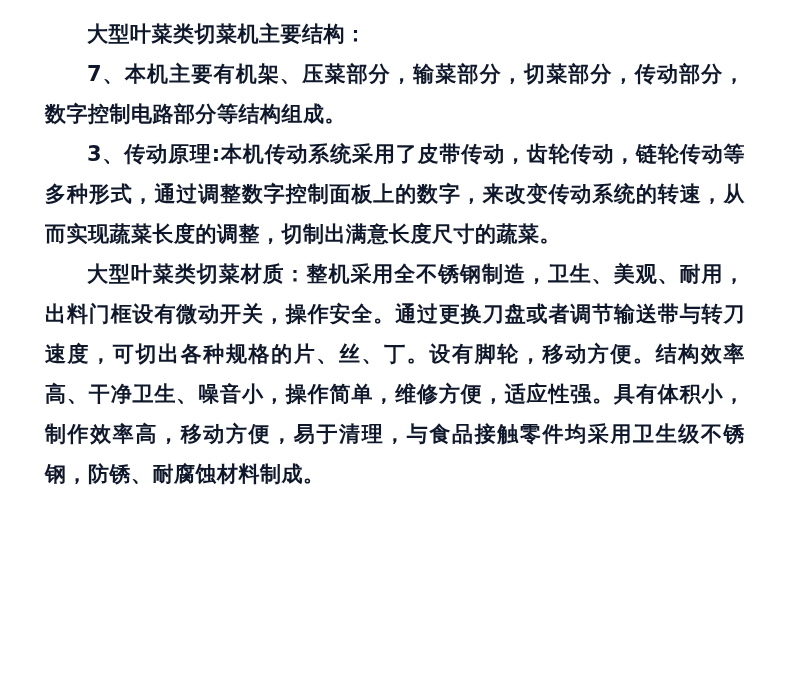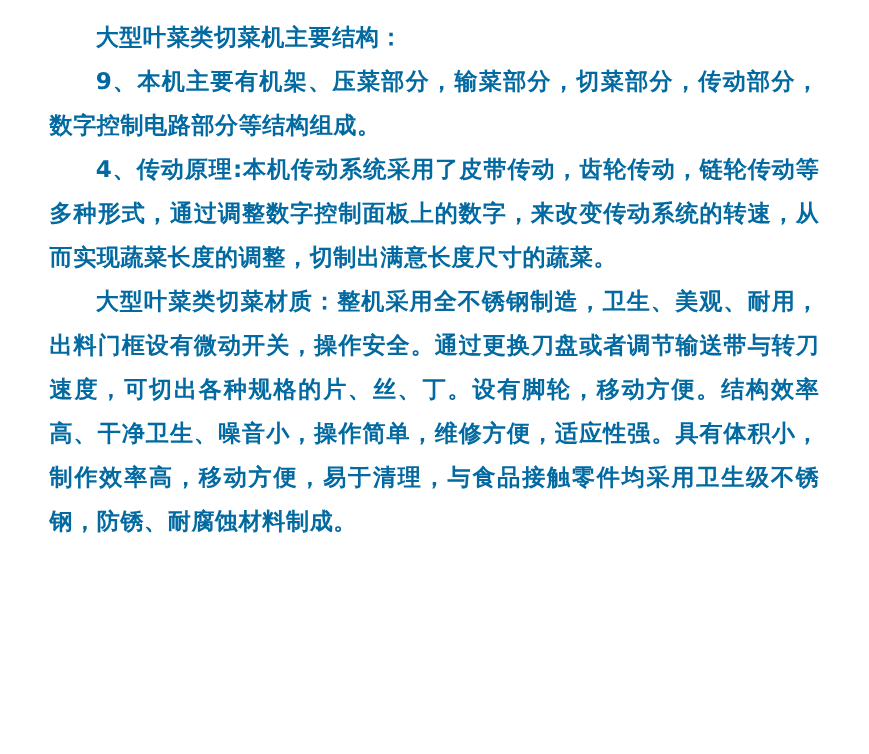--- a/index.html
+++ b/index.html
@@ -18,29 +18,29 @@
     width: 790px;
     height: 685px;
     padding: 14px 45px 20px 45px;
     background: #ffffff;
   }
   .doc-page p {
     margin: 0;
     padding: 0;
     font-size: 21px;
     line-height: 40px;
-    color: #0369a1;
+    color: #0f172a;
     font-weight: 700;
     text-align: justify;
     text-justify: inter-ideograph;
     text-indent: 2em;
     letter-spacing: 0.5px;
   }
 </style>
 </head>
 <body>
 
 <div class="doc-page">
   <p>大型叶菜类切菜机主要结构：</p>
-  <p>9、本机主要有机架、压菜部分，输菜部分，切菜部分，传动部分，数字控制电路部分等结构组成。</p>
-  <p>4、传动原理:本机传动系统采用了皮带传动，齿轮传动，链轮传动等多种形式，通过调整数字控制面板上的数字，来改变传动系统的转速，从而实现蔬菜长度的调整，切制出满意长度尺寸的蔬菜。</p>
+  <p>7、本机主要有机架、压菜部分，输菜部分，切菜部分，传动部分，数字控制电路部分等结构组成。</p>
+  <p>3、传动原理:本机传动系统采用了皮带传动，齿轮传动，链轮传动等多种形式，通过调整数字控制面板上的数字，来改变传动系统的转速，从而实现蔬菜长度的调整，切制出满意长度尺寸的蔬菜。</p>
   <p>大型叶菜类切菜材质：整机采用全不锈钢制造，卫生、美观、耐用，出料门框设有微动开关，操作安全。通过更换刀盘或者调节输送带与转刀速度，可切出各种规格的片、丝、丁。设有脚轮，移动方便。结构效率高、干净卫生、噪音小，操作简单，维修方便，适应性强。具有体积小，制作效率高，移动方便，易于清理，与食品接触零件均采用卫生级不锈钢，防锈、耐腐蚀材料制成。</p>
 </div>
 
 </body></html>

